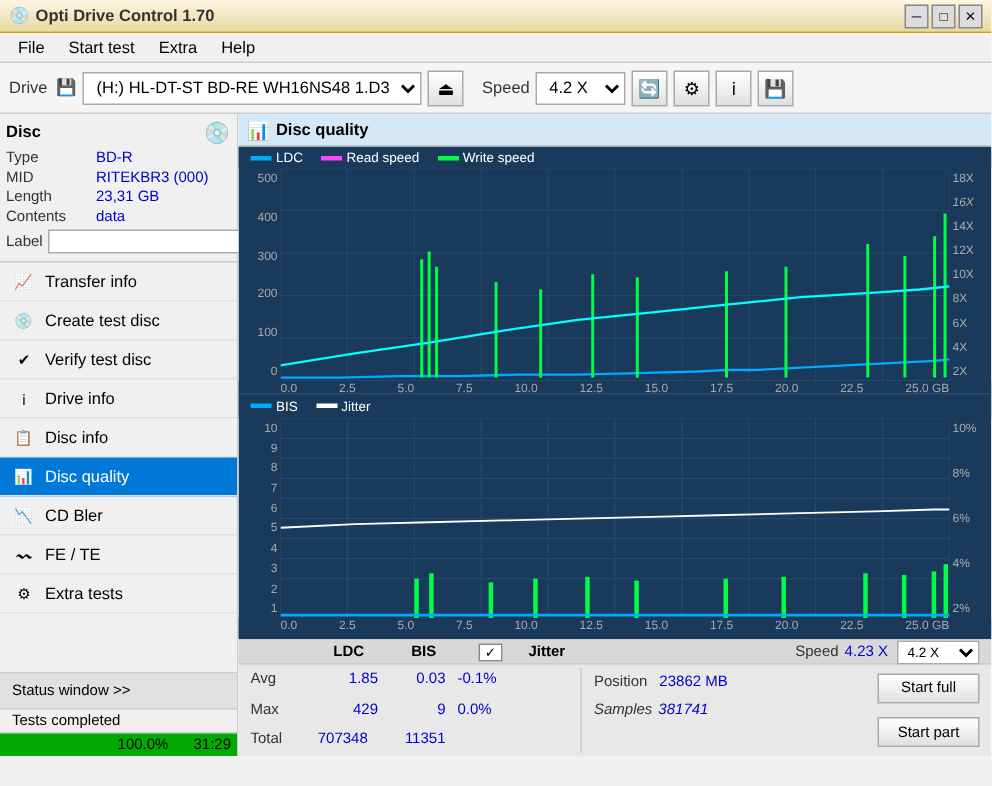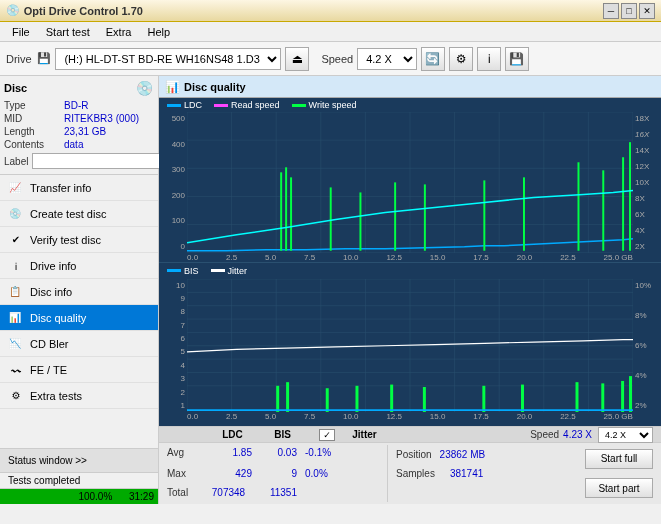--- a/index.html
+++ b/index.html
@@ -419,21 +419,21 @@
             <span style="width:55px; font-size:10px; color:#0000cc; text-align:center; padding-right:8px;">707348</span>
             <span style="width:45px; font-size:10px; color:#0000cc; text-align:right; padding-right:8px;">11351</span>
           </div>
         </div>
 
         <div style="flex:1; display:flex; flex-direction:column; justify-content:space-around; padding-left:8px; border-left:1px solid #ccc;">
           <div style="display:flex; align-items:center; gap:8px; height:16px;">
             <span style="font-size:10px; color:#333;">Position</span>
             <span style="font-size:10px; color:#0000cc;">23862 MB</span>
           </div>
-          <div style="display:flex; align-items:center; gap:15px; height:16px;">
+          <div style="display:flex; align-items:center; gap:4px; height:16px;font-style:italic;">
             <span style="font-size:10px; color:#333;">Samples</span>
             <span style="font-size:10px; color:#0000cc;">381741</span>
           </div>
           <div style="height:16px;"></div>
         </div>
 
         <div style="display:flex; flex-direction:column; justify-content:space-around; gap:2px; padding-left:8px;">
           <button class="start-full-btn">Start full</button>
           <button class="start-part-btn">Start part</button>
         </div>

